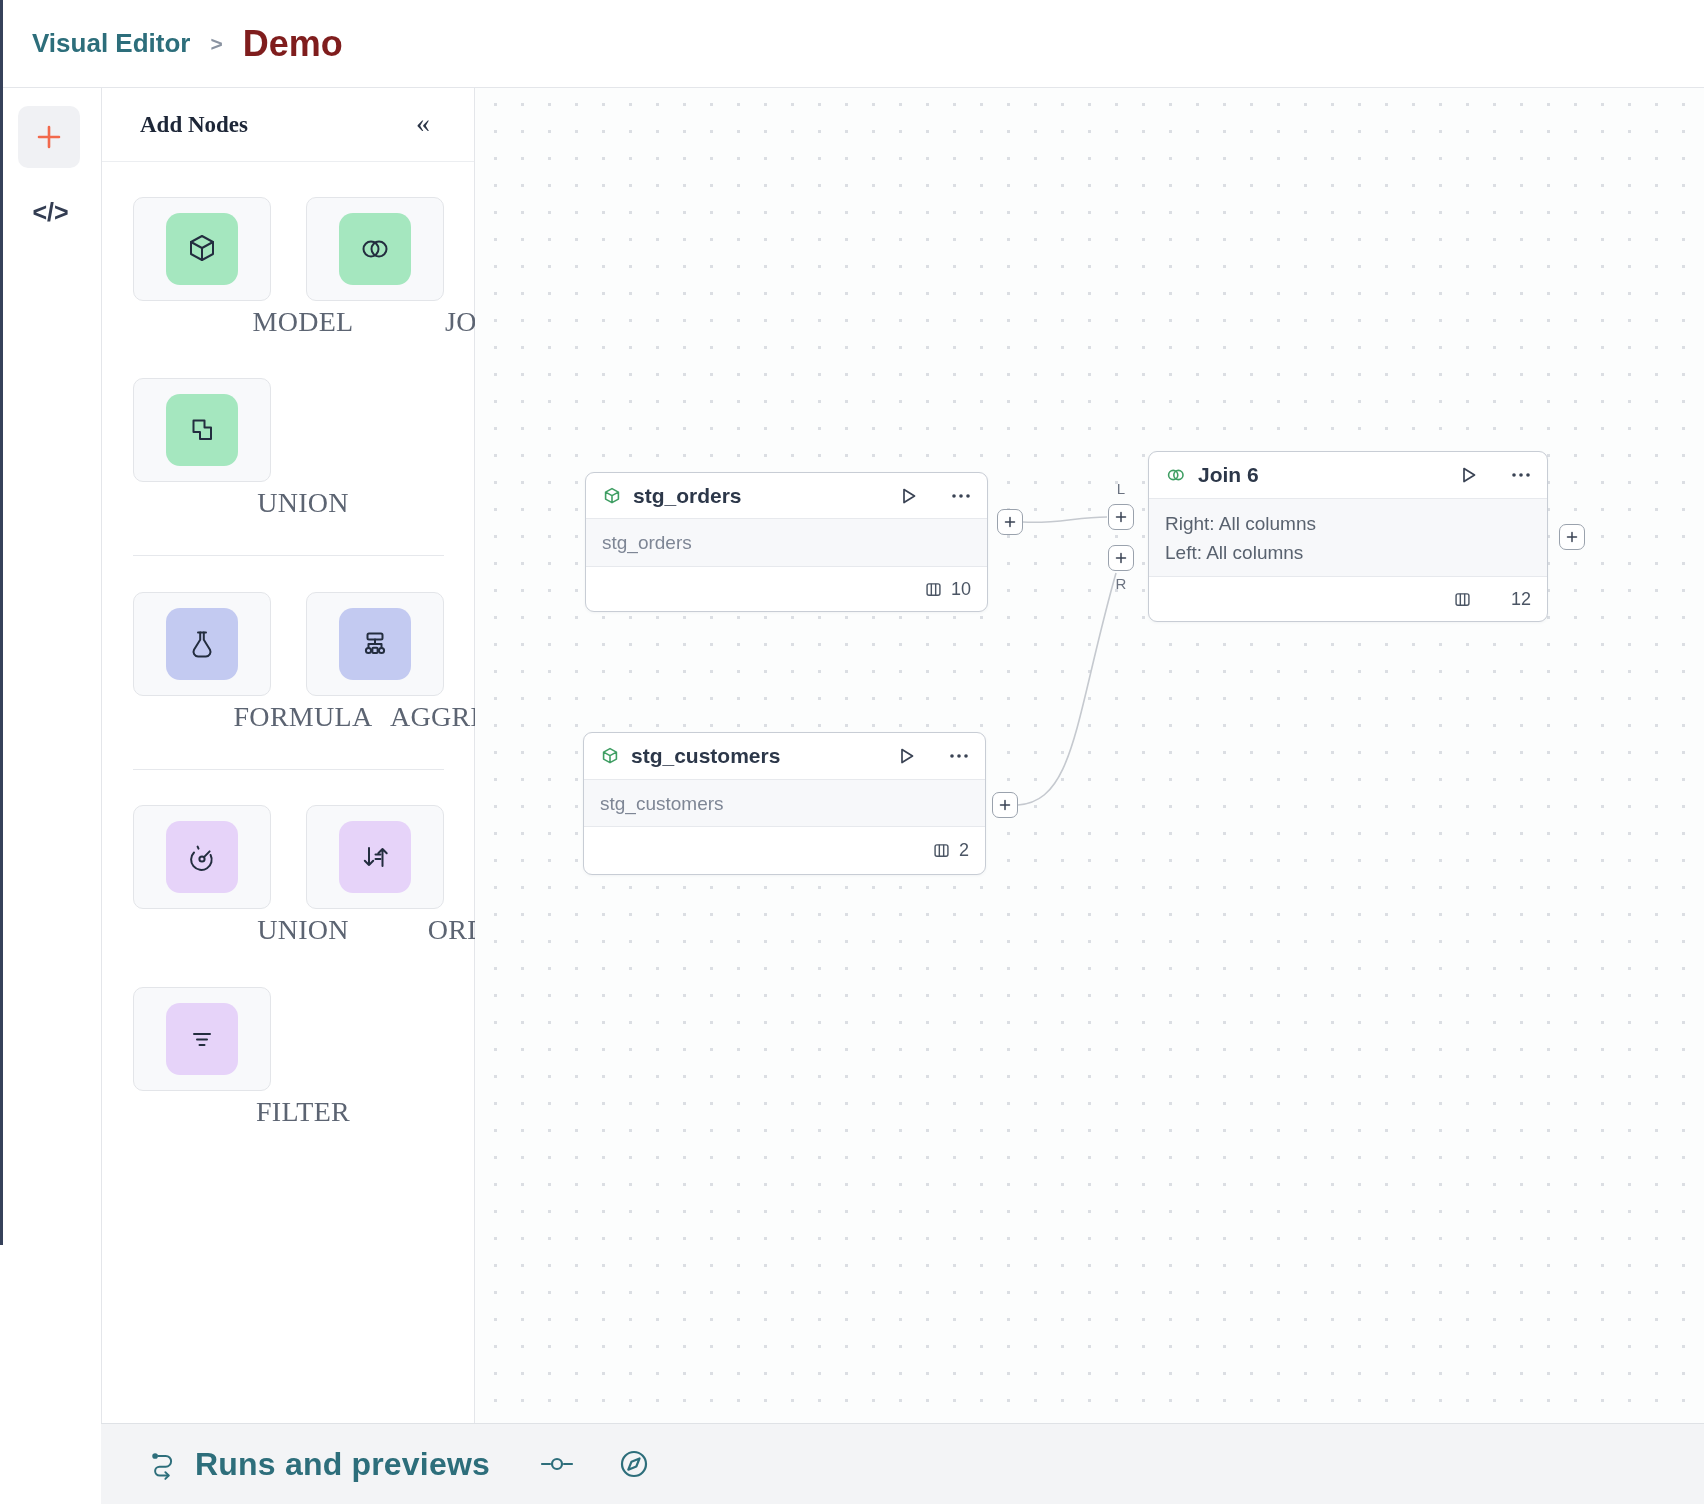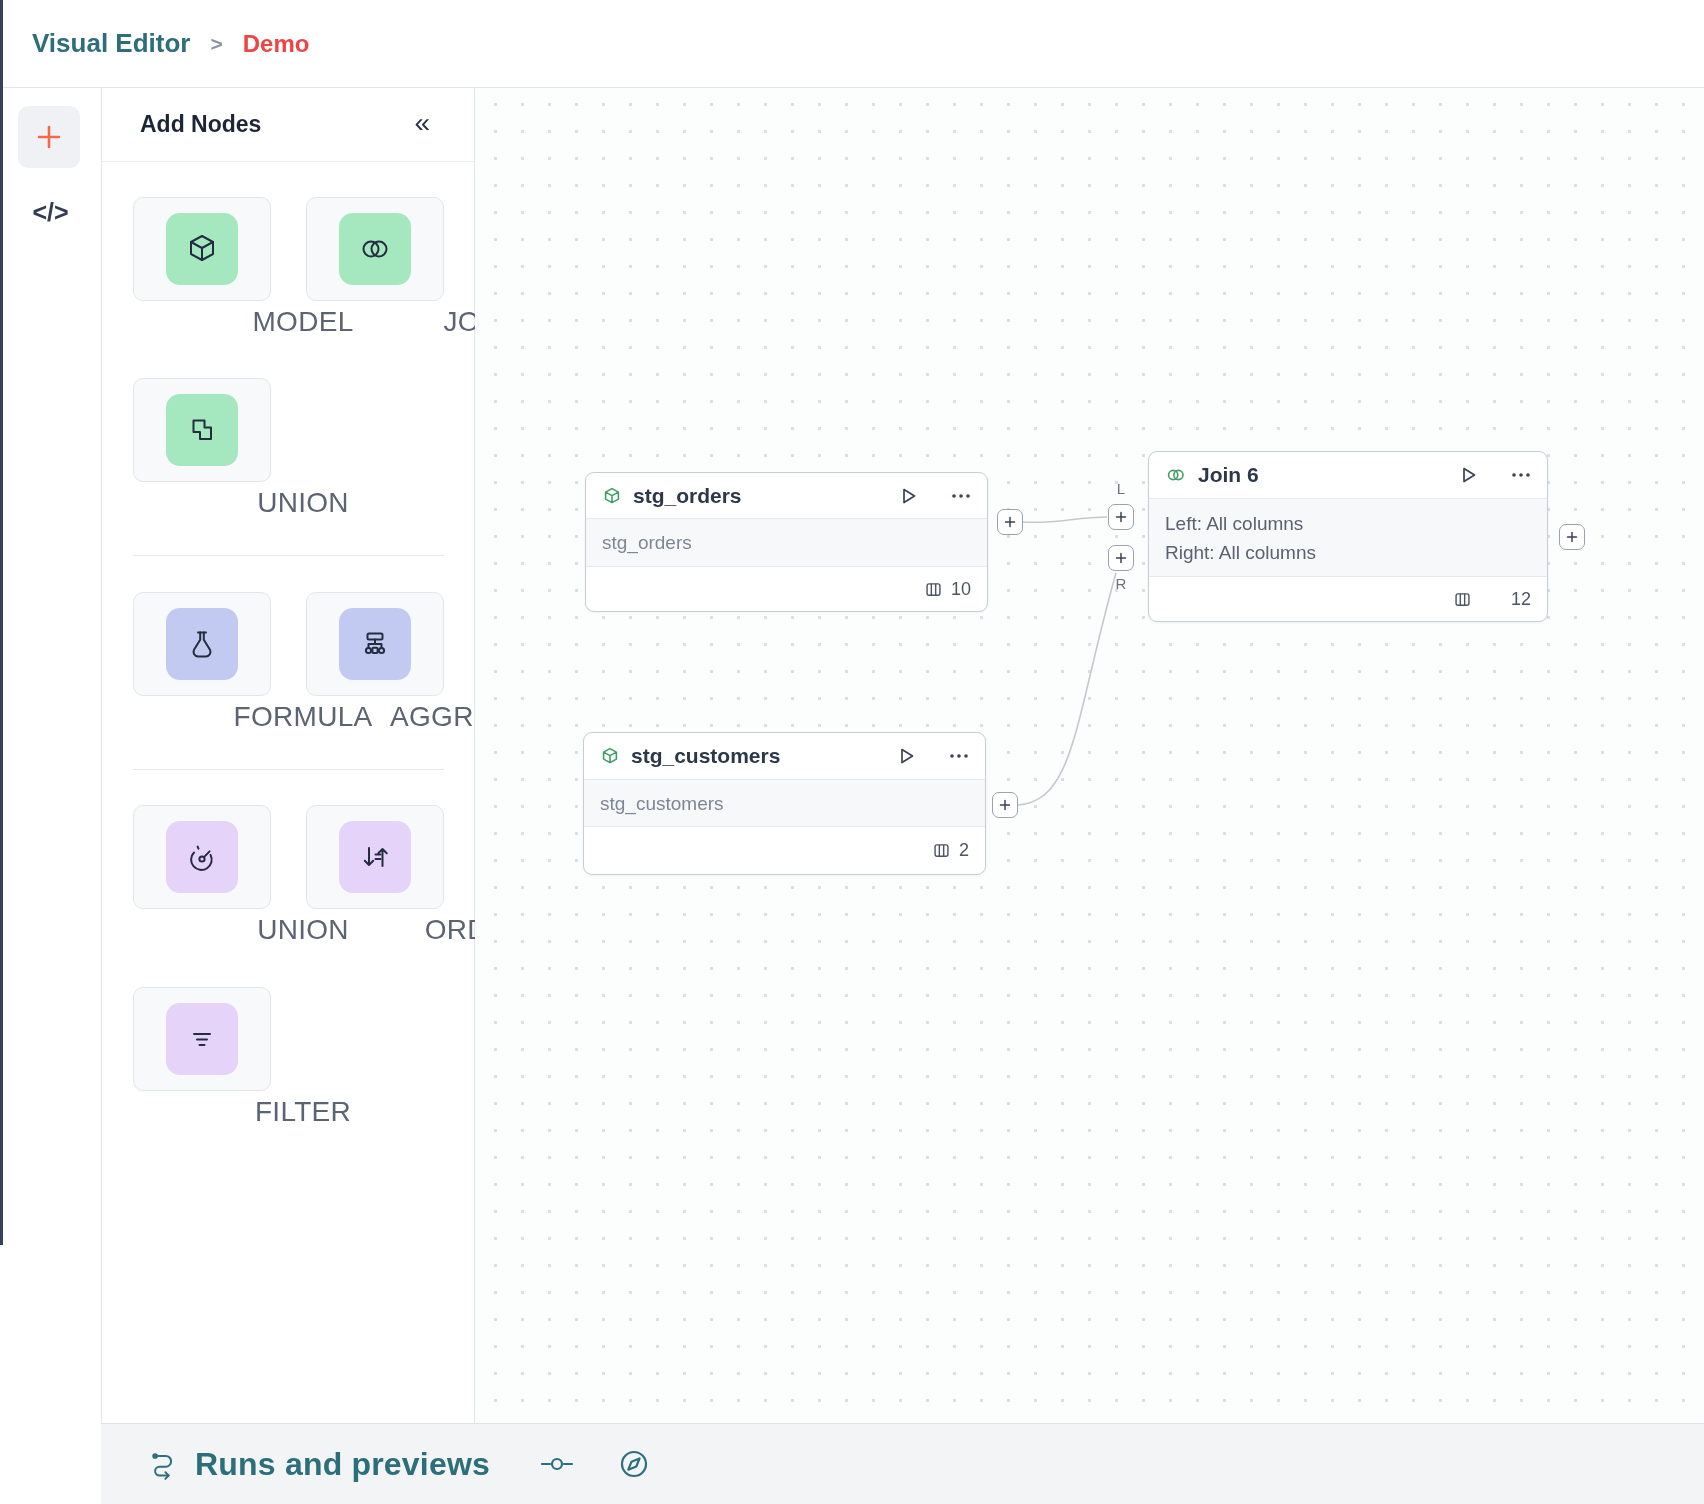--- a/index.html
+++ b/index.html
@@ -8,32 +8,32 @@
 
   .page { position:absolute; left:0; top:0; width:1704px; height:1504px; background:#fff; }
 
   .left-edge { position:absolute; left:0; top:0; width:3px; height:1245px; background:#36415a; z-index:30; }
 
   
   .top-header { position:absolute; left:0; top:0; width:1704px; height:88px; background:#fff;
     border-bottom:1px solid #e4e6ea; display:flex; align-items:center; padding-left:32px; z-index:10; }
   .crumb-root { color:#2d6e7b; font-size:26px; font-weight:700; }
   .crumb-sep { color:#8a93a1; font-size:21px; font-weight:600; margin:0 20px; }
-  .crumb-current { color:#ef4444; font-size:24px; font-weight:700; }
+  .crumb-current { color:#7f1d1d; font-size:36px; font-weight:700; }
 
   
   .rail { position:absolute; left:0; top:88px; width:101px; height:1416px; background:#fff; }
   .rail-add-btn { position:absolute; left:18px; top:18px; width:62px; height:62px; background:#f0f1f4;
     border-radius:10px; display:flex; align-items:center; justify-content:center; cursor:pointer; }
   .rail-code-btn { position:absolute; left:0; top:104px; width:101px; height:40px; display:flex;
     align-items:center; justify-content:center; color:#333d52; font-size:25px; font-weight:600; cursor:pointer; }
 
   
   .panel { position:absolute; left:101px; top:88px; width:374px; height:1335px; background:#fff;
-    border-left:1px solid #e4e6ea; border-right:1px solid #e4e6ea; }
+    border-left:1px solid #e4e6ea; border-right:1px solid #e4e6ea;font-family:Liberation Serif, serif; }
   .panel-header { height:74px; display:flex; align-items:center; justify-content:space-between;
     padding:0 44px 0 38px; border-bottom:1px solid #eceef1; }
   .panel-title { font-size:23px; font-weight:700; color:#1d2637; }
   .panel-collapse { font-size:28px; color:#2b3547; cursor:pointer; line-height:1; margin-top:-4px; }
 
   .card { position:absolute; width:138px; height:104px; background:#f8f9fb; border:1px solid #e3e5e9;
     border-radius:10px; display:flex; align-items:center; justify-content:center; cursor:pointer; }
   .tile { width:72px; height:72px; border-radius:14px; display:flex; align-items:center; justify-content:center; }
   .tile.green  { background:#a5e7bf; }
   .tile.indigo { background:#c3caf1; }
@@ -279,22 +279,22 @@
         </span>
         <span class="node-more">
           <svg width="20" height="6" viewBox="0 0 20 6">
             <circle cx="3" cy="3" r="1.8" fill="#3a4354"></circle>
               <circle cx="10" cy="3" r="1.8" fill="#3a4354"></circle>
               <circle cx="17" cy="3" r="1.8" fill="#3a4354"></circle>
           </svg>
         </span>
       </div>
       <div class="node-body join-body">
+        <span class="body-line">Right: All columns</span>
         <span class="body-line">Left: All columns</span>
-        <span class="body-line">Right: All columns</span>
       </div>
       <div class="node-footer" style="height:44px;gap:40px;">
         <svg width="17" height="17" viewBox="0 0 18 18">
           <rect x="2.2" y="3" width="13.6" height="12" rx="2" stroke="#4b5564" stroke-width="1.5" fill="none"></rect>
           <path d="M6.7 3v12M11.3 3v12" stroke="#4b5564" stroke-width="1.5"></path>
         </svg>
         <span>12</span>
       </div>
     </div>
 

